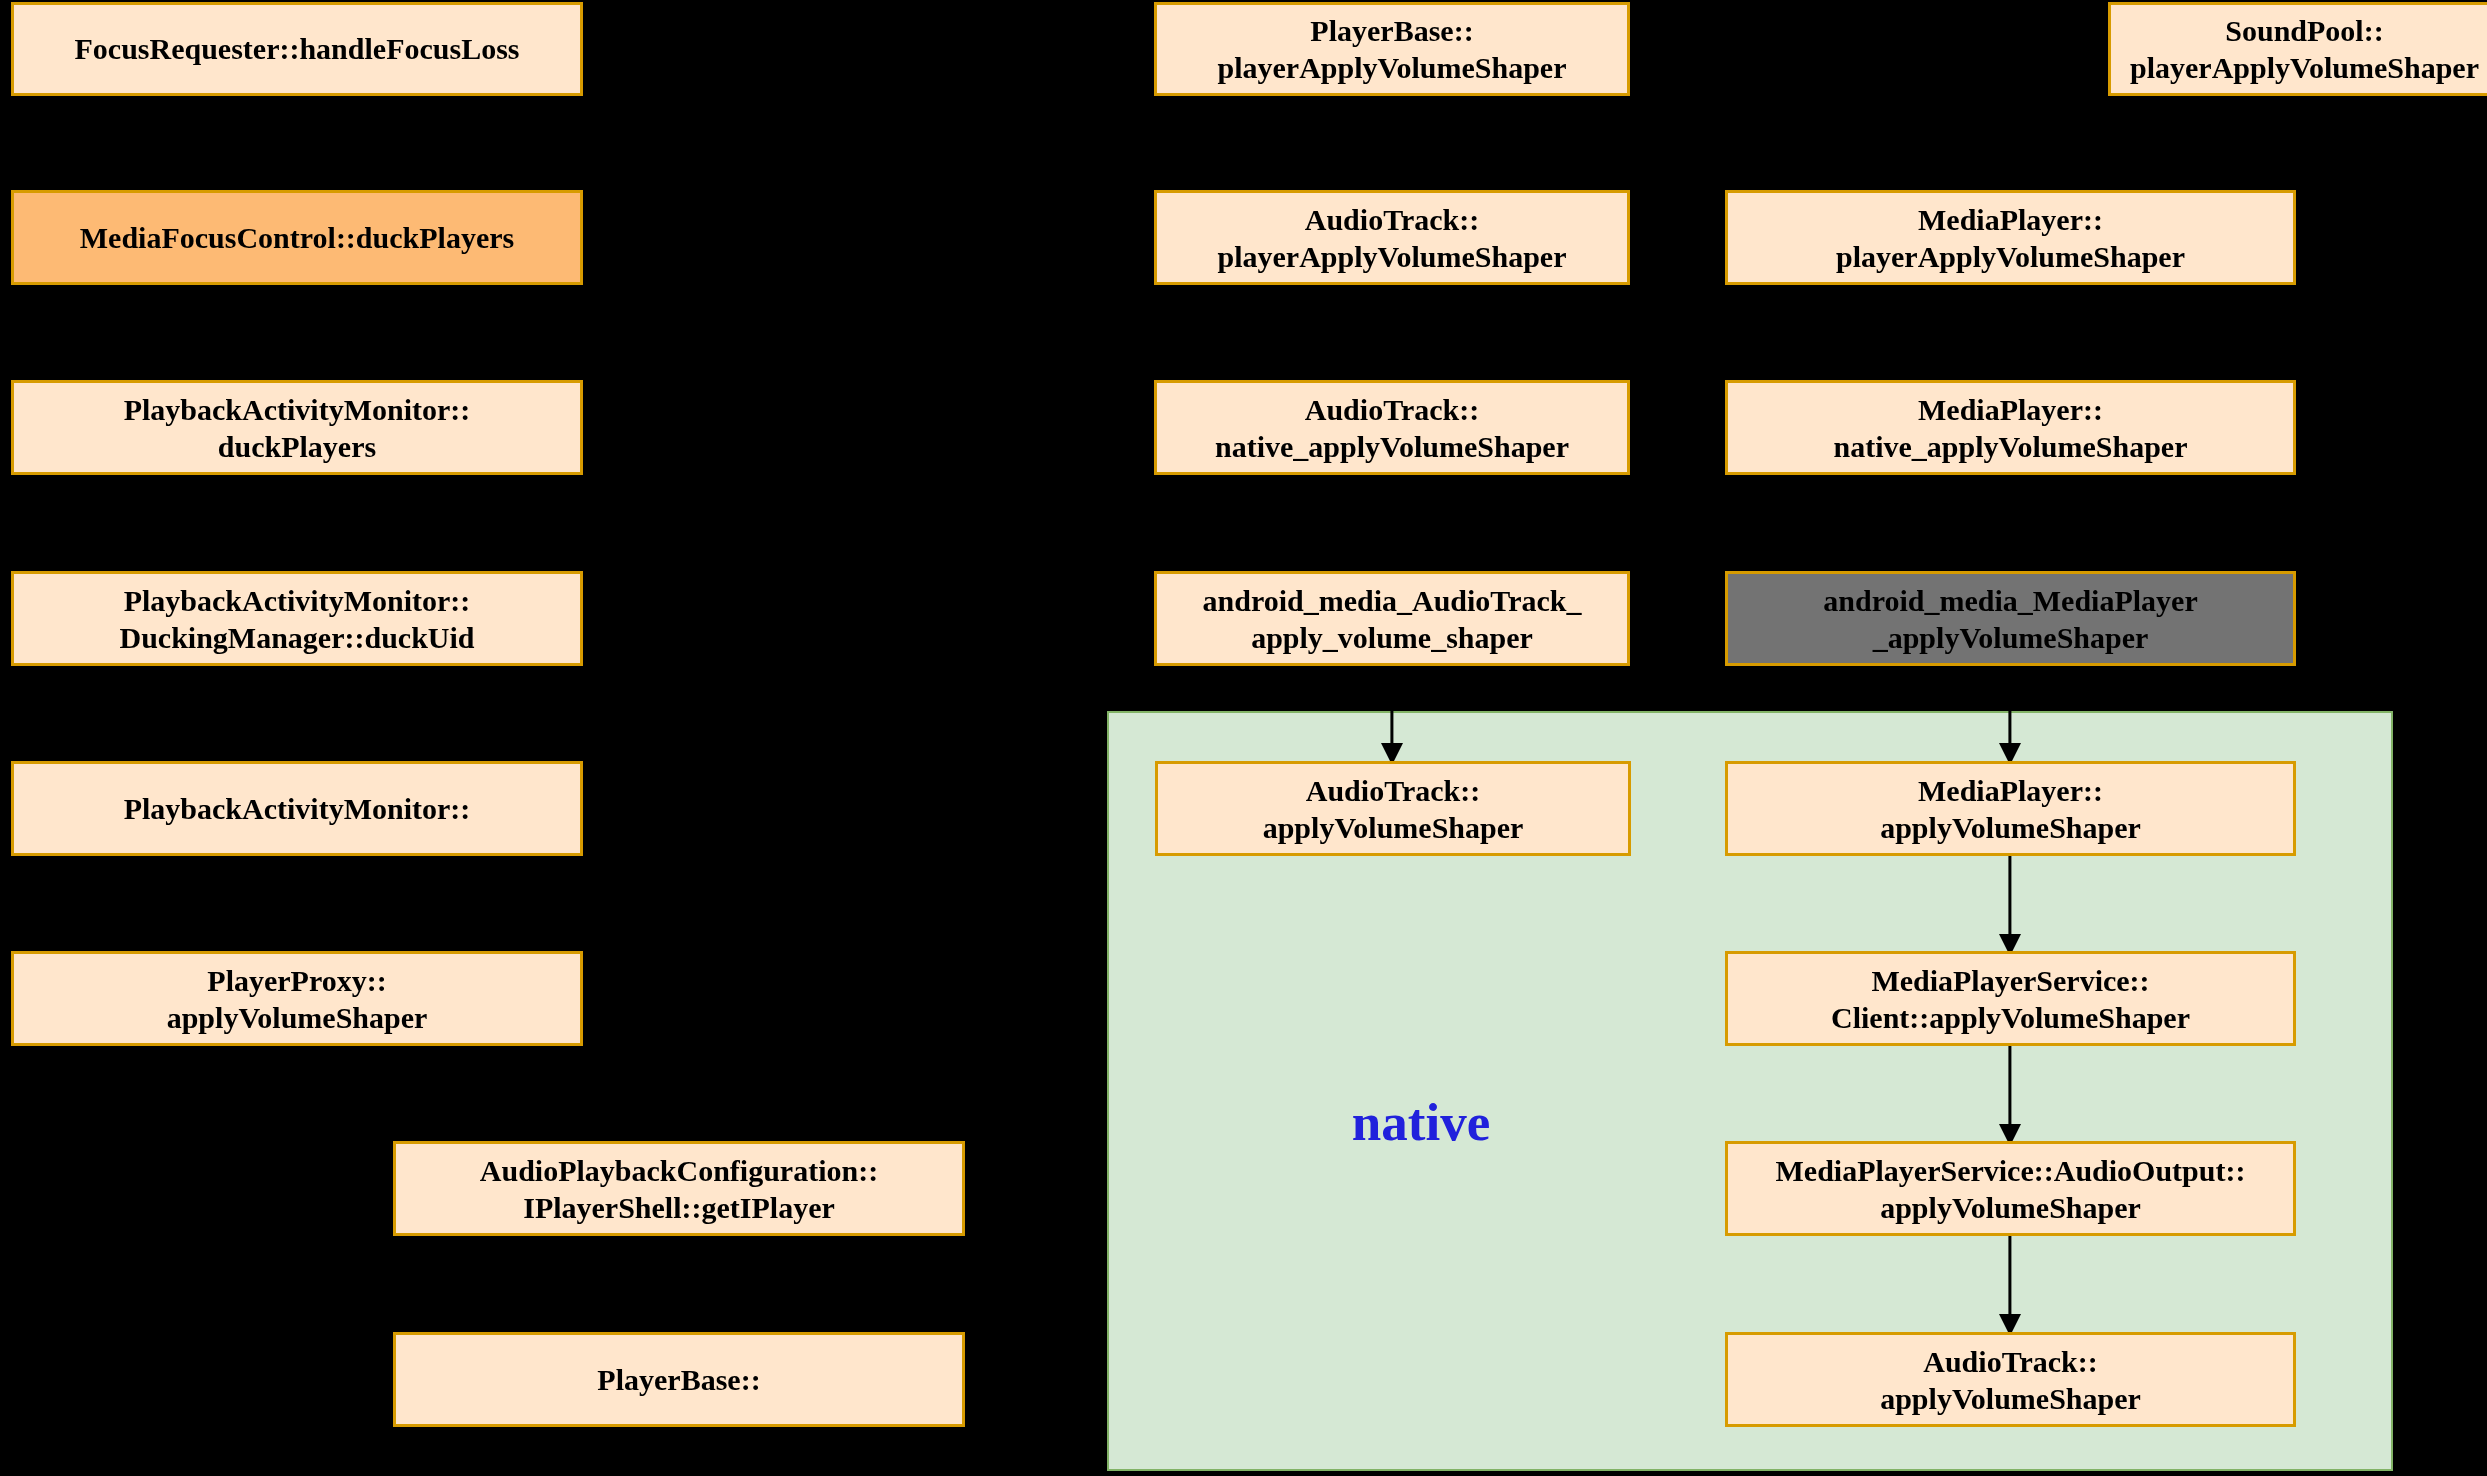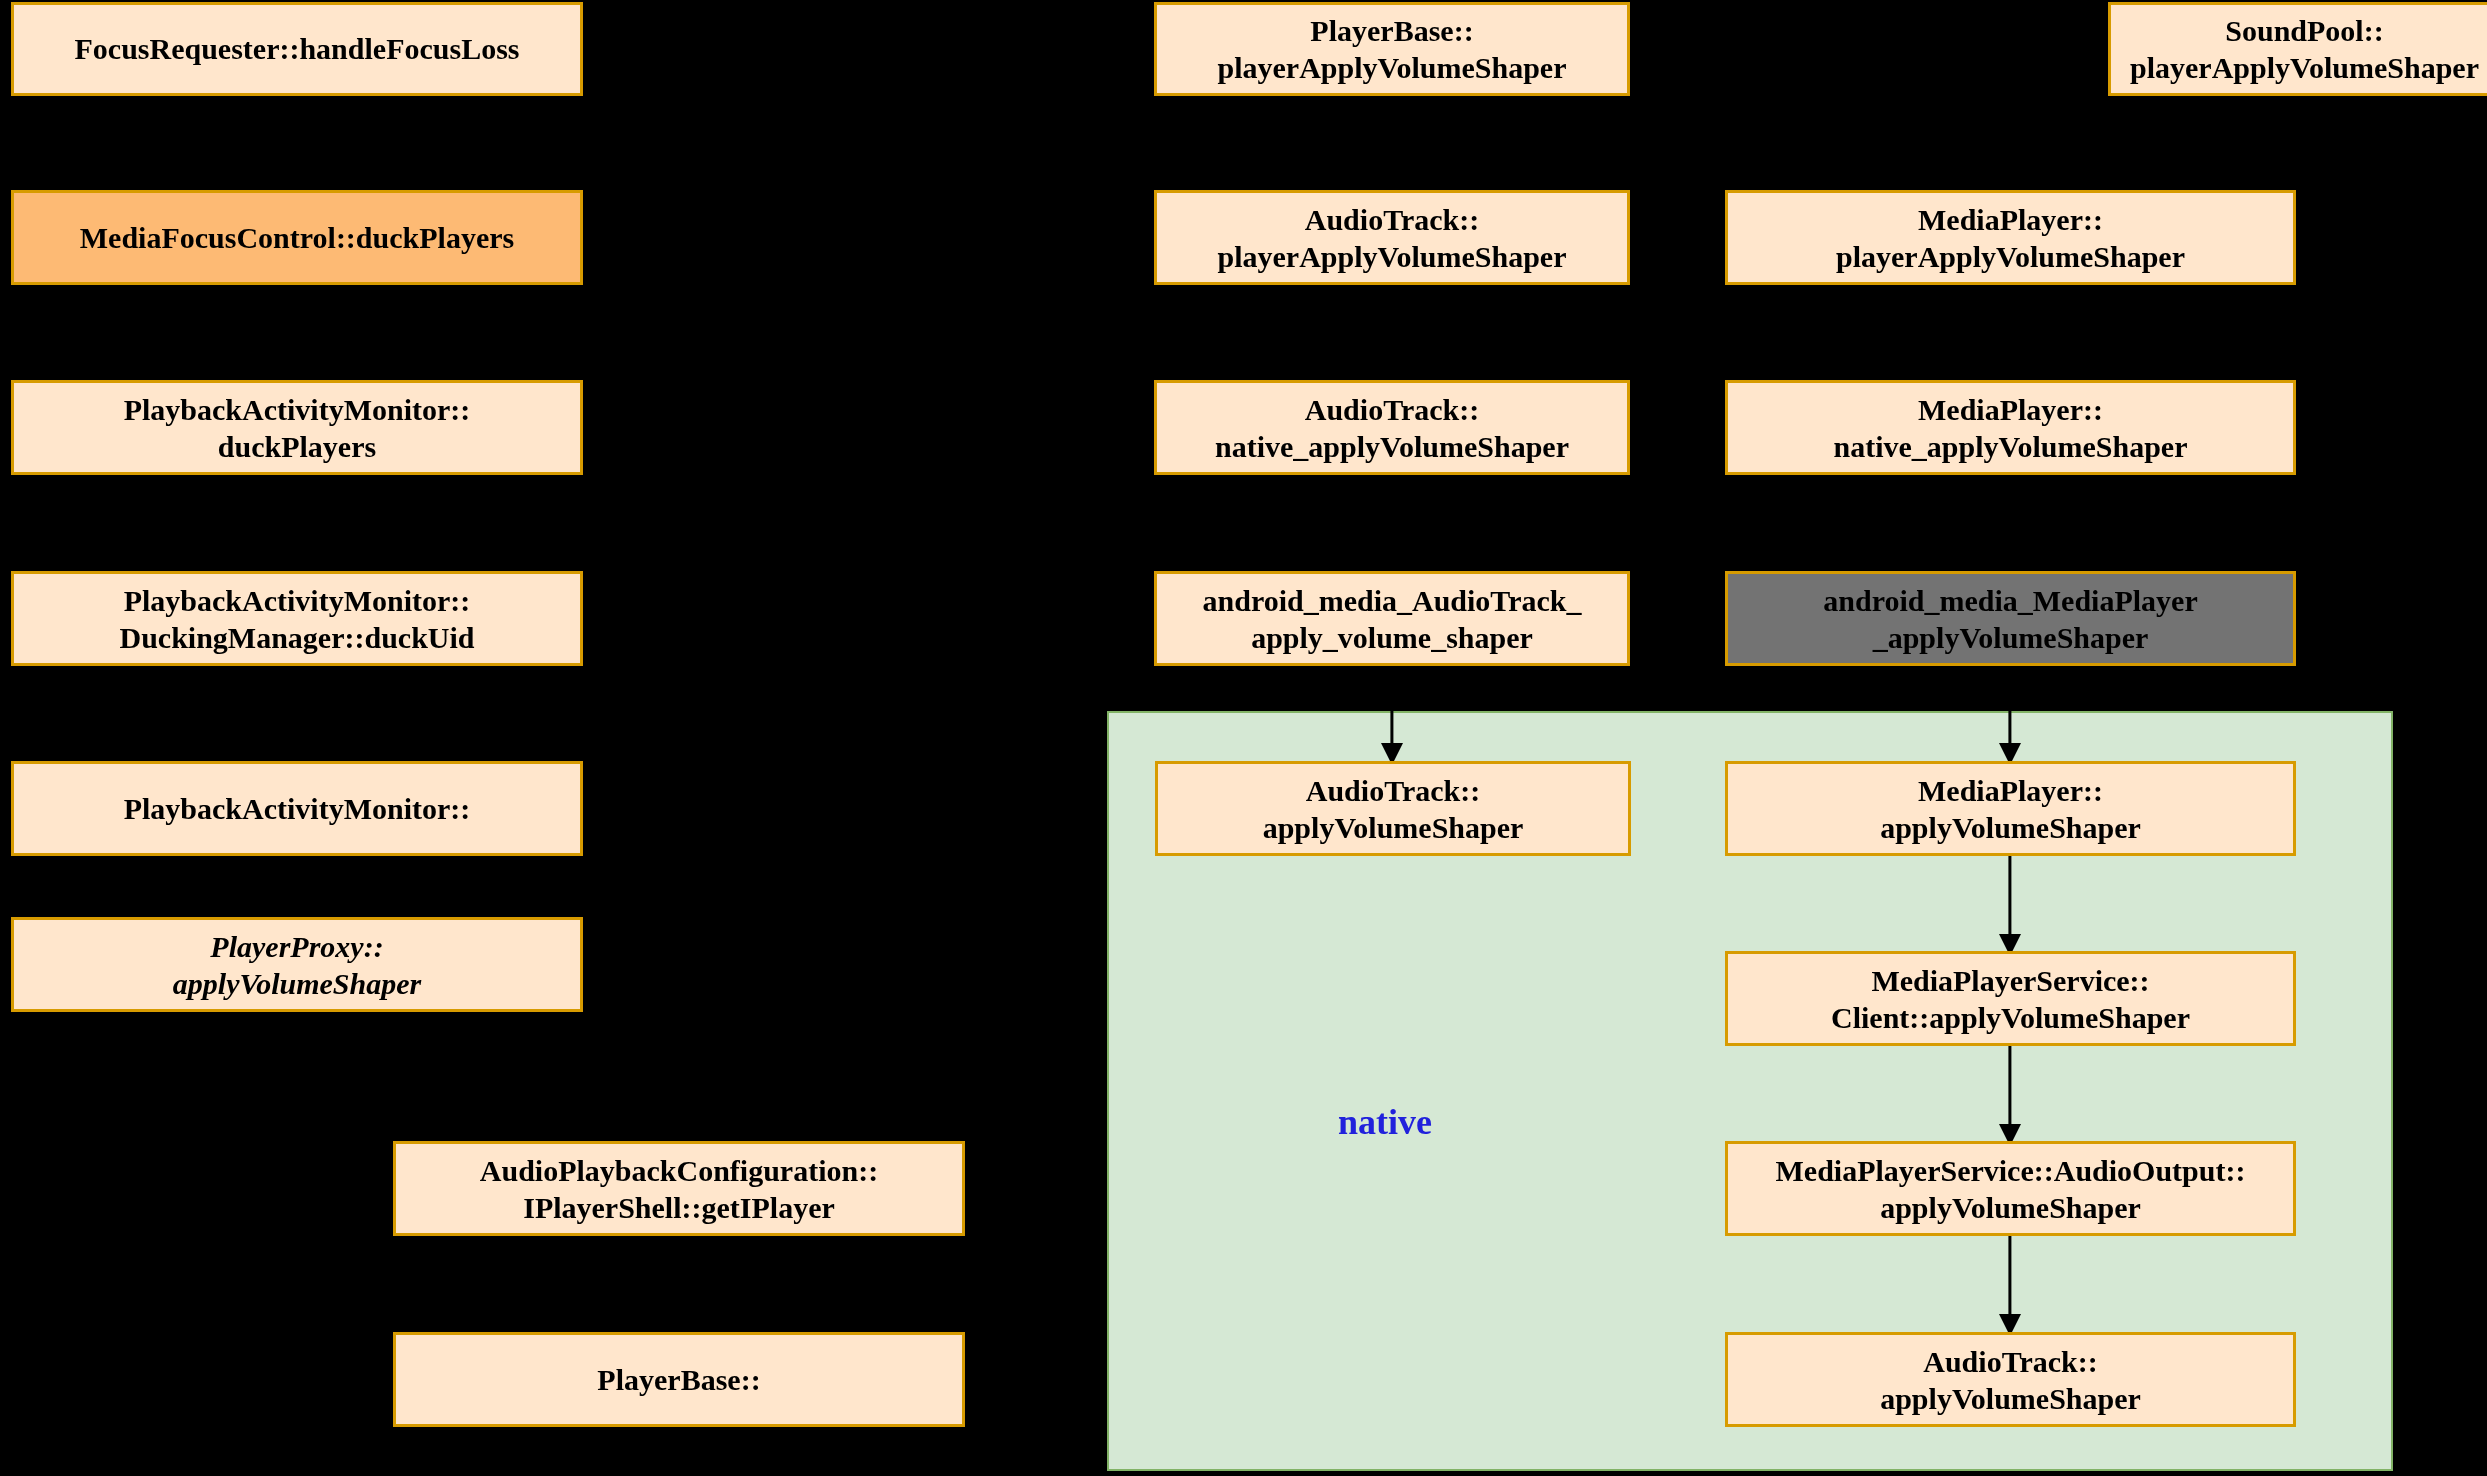--- a/index.html
+++ b/index.html
@@ -32,23 +32,24 @@
     position:absolute;
     box-sizing:border-box;
     background:#D5E8D4;
     border:2.4px solid #82B366;
     z-index:1;
   }
   .region-label{
     position:absolute;
     transform:translate(-50%,-50%);
     font-weight:bold;
-    font-size:36px;
+    font-size:53px;
     color:#2121DC;
     white-space:nowrap;
+    margin-left:36px;
   }
   .arrow{position:absolute;z-index:2;}
   .arrow-line{
     position:absolute;
     top:0;left:50%;
     transform:translateX(-50%);
     width:3.2px;
     background:#000000;
   }
   .arrow-head{
@@ -143,21 +144,21 @@
         <span class="line">PlaybackActivityMonitor::</span>
         <span class="line">duckPlayers</span>
       </div>
       <div class="node" style="left: 11px; top: 571px; width: 572px; height: 95px; background: rgb(255, 230, 204); border-color: rgb(215, 155, 0);">
         <span class="line">PlaybackActivityMonitor::</span>
         <span class="line">DuckingManager::duckUid</span>
       </div>
       <div class="node" style="left: 11px; top: 761px; width: 572px; height: 95px; background: rgb(255, 230, 204); border-color: rgb(215, 155, 0);">
         <span class="line">PlaybackActivityMonitor::</span>
       </div>
-      <div class="node" style="left: 11px; top: 917px; width: 572px; height: 95px; background: rgb(255, 230, 204); border-color: rgb(215, 155, 0); font-style: italic;">
+      <div class="node" style="left: 11px; top: 951px; width: 572px; height: 95px; background: rgb(255, 230, 204); border-color: rgb(215, 155, 0);">
         <span class="line">PlayerProxy::</span>
         <span class="line">applyVolumeShaper</span>
       </div>
       <div class="node" style="left: 393px; top: 1141px; width: 572px; height: 95px; background: rgb(255, 230, 204); border-color: rgb(215, 155, 0);">
         <span class="line">AudioPlaybackConfiguration::</span>
         <span class="line">IPlayerShell::getIPlayer</span>
       </div>
       <div class="node" style="left: 393px; top: 1332px; width: 572px; height: 95px; background: rgb(255, 230, 204); border-color: rgb(215, 155, 0);">
         <span class="line">PlayerBase::</span>
       </div>

